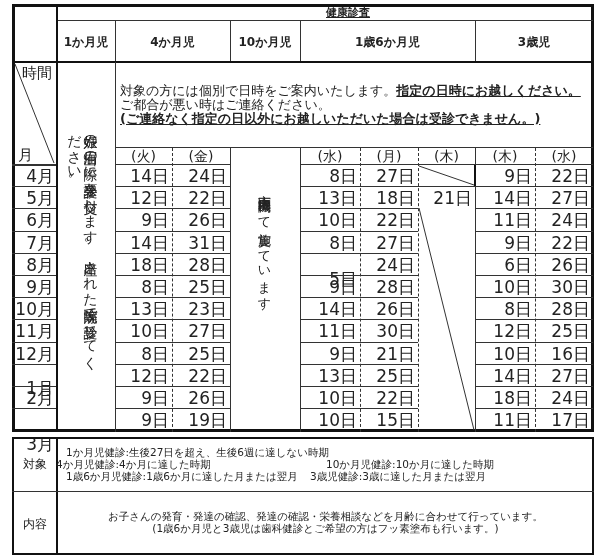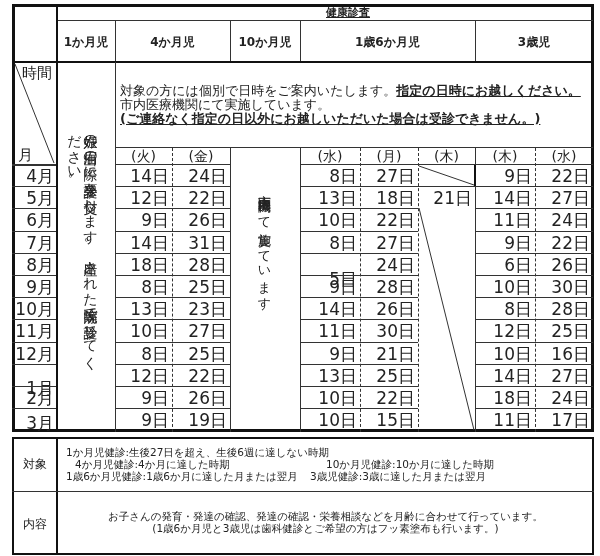--- a/index.html
+++ b/index.html
@@ -52,21 +52,21 @@
   <line x1="419" y1="166" x2="474" y2="185" stroke="#333" stroke-width="1"></line>
 
   <line x1="419" y1="208" x2="474" y2="430" stroke="#333" stroke-width="1"></line>
 </svg>
 <div class="txt" style="left:22px;top:64px;font-size:15px;">時間</div>
 <div class="txt" style="left:18px;top:146px;font-size:15px;">月</div>
 
 <div class="txt info" style="left:120px;top:84px;">
   <span>対象の方には個別で日時をご案内いたします。</span><span class="u">指定の日時にお越しください。</span>
 </div>
-<div class="txt info" style="left:120px;top:98px;">市内医療機関にて実施しています。</div>
+<div class="txt info" style="left:120px;top:98px;">ご都合が悪い時はご連絡ください。</div>
 <div class="txt info" style="left:120px;top:112px;font-weight:bold;text-decoration:underline;">(ご連絡なく指定の日以外にお越しいただいた場合は受診できません。)</div>
 
 <div class="abs vtext" style="left:67px;top:125px;height:240px;">
   <span>妊娠の届出の際に受診票を交付します。</span><span>出産された病院等で受診してください。</span>
 </div>
 
 <div class="abs vtext2" style="left:255px;top:185px;height:220px;">市内医療機関にて実施しています</div>
 
 <div class="hl" style="left:115px;top:147px;width:478px;"></div>
 
@@ -218,36 +218,36 @@
     <div class="txt date" style="left:172px;top:387px;width:55px;">26日</div>
     <div class="txt date" style="left:300px;top:387px;width:57px;">10日</div>
     <div class="txt date" style="left:360px;top:387px;width:55px;">22日</div>
     <div class="txt date" style="left:418px;top:387px;width:54px;"></div>
     <div class="txt date" style="left:475px;top:387px;width:57px;">18日</div>
     <div class="txt date" style="left:535px;top:387px;width:55px;">24日</div>
     <div class="hl" style="left:12px;top:408.2px;width:44px;border-top:1px solid #333;"></div>
     <div class="hl" style="left:115px;top:408.2px;width:115px;"></div>
     <div class="hl" style="left:300px;top:408.2px;width:118px;"></div>
     <div class="hl" style="left:475px;top:408.2px;width:118px;"></div>
-    <div class="txt month" style="left:12px;top:412px;width:42px;">3月</div>
+    <div class="txt month" style="left:12px;top:433px;width:42px;">3月</div>
     <div class="txt date" style="left:115px;top:409.2px;width:54px;">9日</div>
     <div class="txt date" style="left:172px;top:409.2px;width:55px;">19日</div>
     <div class="txt date" style="left:300px;top:409.2px;width:57px;">10日</div>
     <div class="txt date" style="left:360px;top:409.2px;width:55px;">15日</div>
     <div class="txt date" style="left:418px;top:409.2px;width:54px;"></div>
     <div class="txt date" style="left:475px;top:409.2px;width:57px;">11日</div>
     <div class="txt date" style="left:535px;top:409.2px;width:55px;">17日</div>
   </div>
 
 <div class="abs bottom"></div>
 <div class="vl thick" style="left:56px;top:437px;height:118px;"></div>
 <div class="hl" style="left:12px;top:491px;width:582px;"></div>
 
 <div class="txt" style="left:14px;top:456px;width:42px;text-align:center;font-size:12px;">対象</div>
 <div class="txt small" style="left:66px;top:446px;">1か月児健診:生後27日を超え、生後6週に達しない時期</div>
-<div class="txt small" style="left:75px;top:458px;text-align:center;">4か月児健診:4か月に達した時期</div>
+<div class="txt small" style="left:56px;top:458px;text-align:center;">4か月児健診:4か月に達した時期</div>
 <div class="txt small" style="left:326px;top:458px;">10か月児健診:10か月に達した時期</div>
 <div class="txt small" style="left:66px;top:470px;">1歳6か月児健診:1歳6か月に達した月または翌月</div>
 <div class="txt small" style="left:310px;top:470px;">3歳児健診:3歳に達した月または翌月</div>
 
 <div class="txt" style="left:14px;top:516px;width:42px;text-align:center;font-size:12px;">内容</div>
 <div class="txt small" style="left:57px;top:510px;width:537px;text-align:center;">お子さんの発育・発達の確認、発達の確認・栄養相談などを月齢に合わせて行っています。</div>
 <div class="txt small" style="left:57px;top:522px;width:537px;text-align:center;">(1歳6か月児と3歳児は歯科健診とご希望の方はフッ素塗布も行います。)</div>
 
 </body></html>

